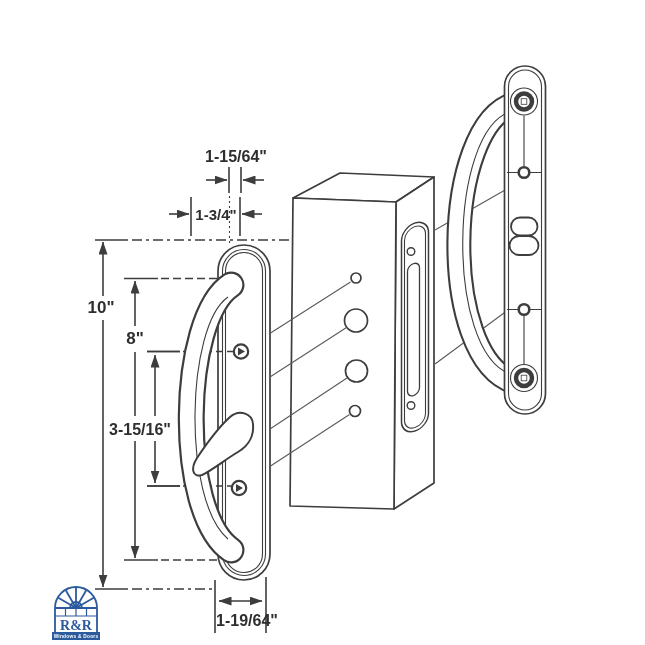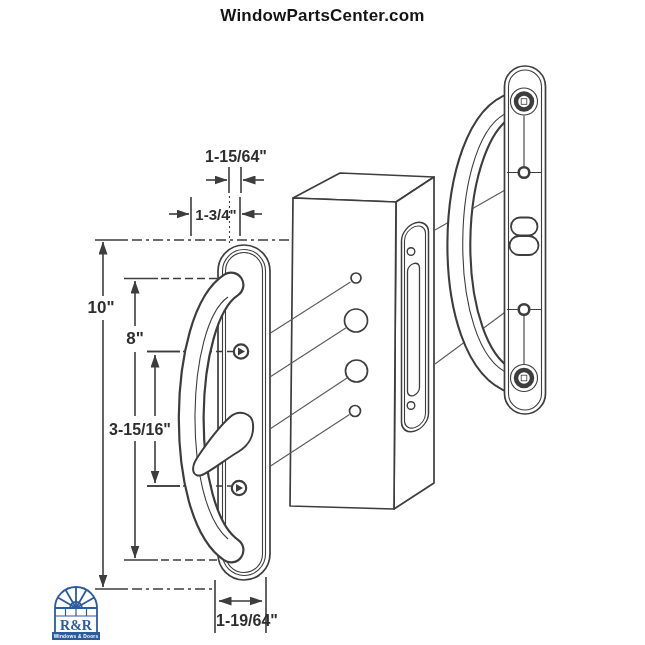--- a/index.html
+++ b/index.html
@@ -19,21 +19,20 @@
   svg text.logo-brand{font-family:"Liberation Serif", serif;font-weight:bold;
       font-size:14px;}
   svg text.logo-tag{font-family:"Liberation Sans", sans-serif;font-weight:bold;
       font-size:4.8px;letter-spacing:0.25px;}
 </style>
 </head>
 <body>
 
 <div id="stage">
 
-  <div id="site-header">WindowPartsCenter.com</div>
 
   <svg width="645" height="645" viewBox="0 0 645 645" style="position:absolute;left:0;top:0;">
     <defs>
       <marker id="arw" markerWidth="13" markerHeight="9" refX="12.5" refY="4.5" orient="auto-start-reverse" markerUnits="userSpaceOnUse">
         <path d="M0,0 L13,4.5 L0,9 Z" fill="#3d3d3d"></path>
       </marker>
     </defs>
 
     <g>
       <line class="ln" x1="95" y1="240" x2="128" y2="240"></line>

